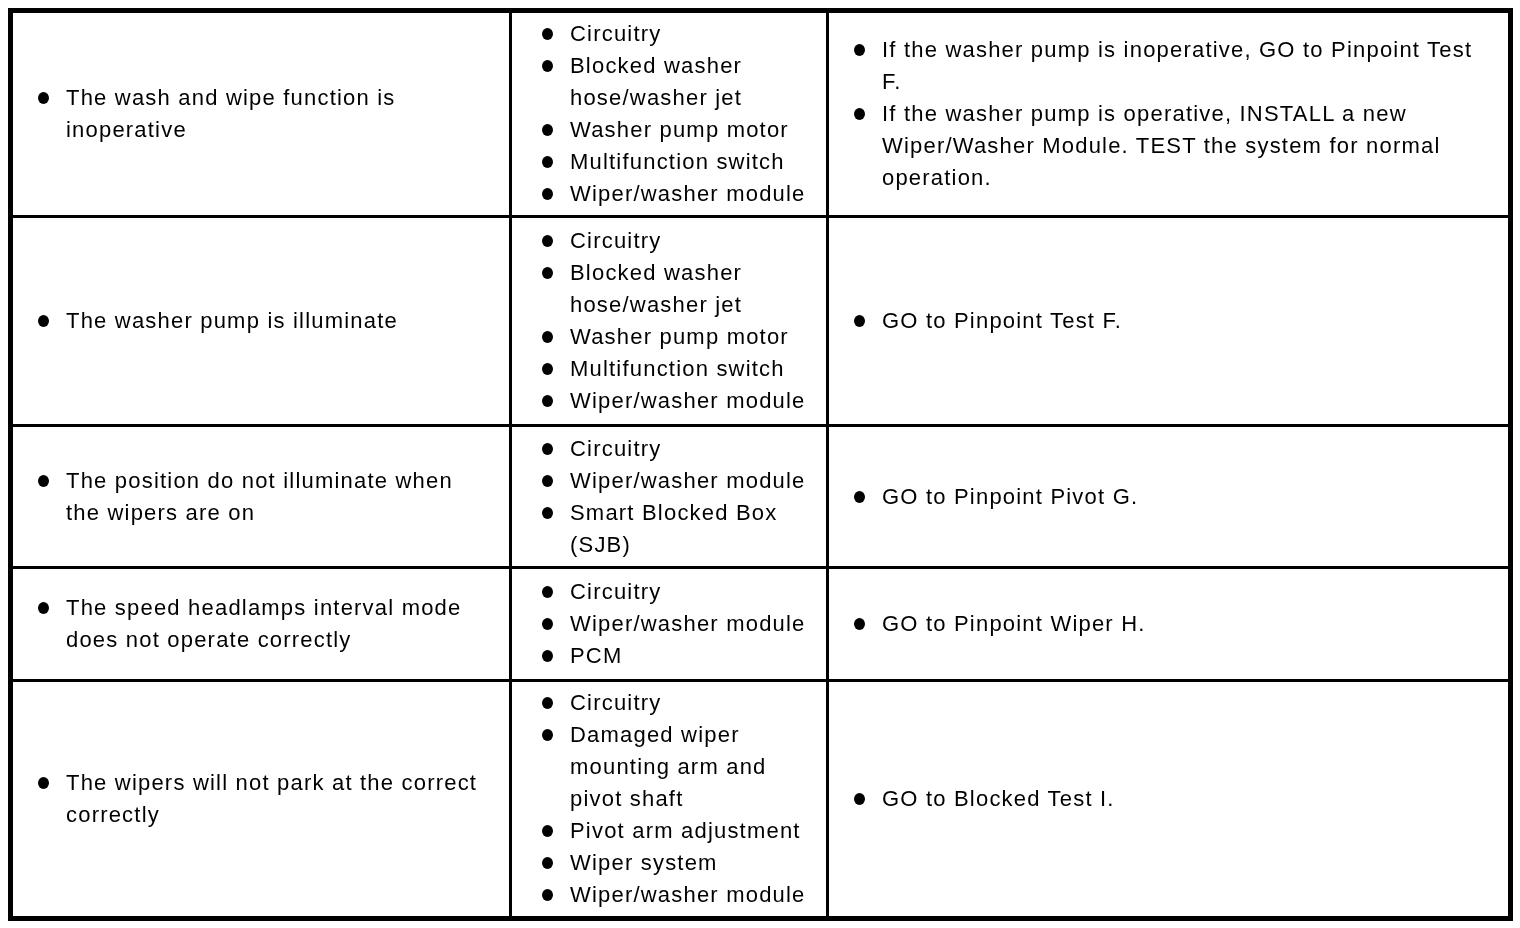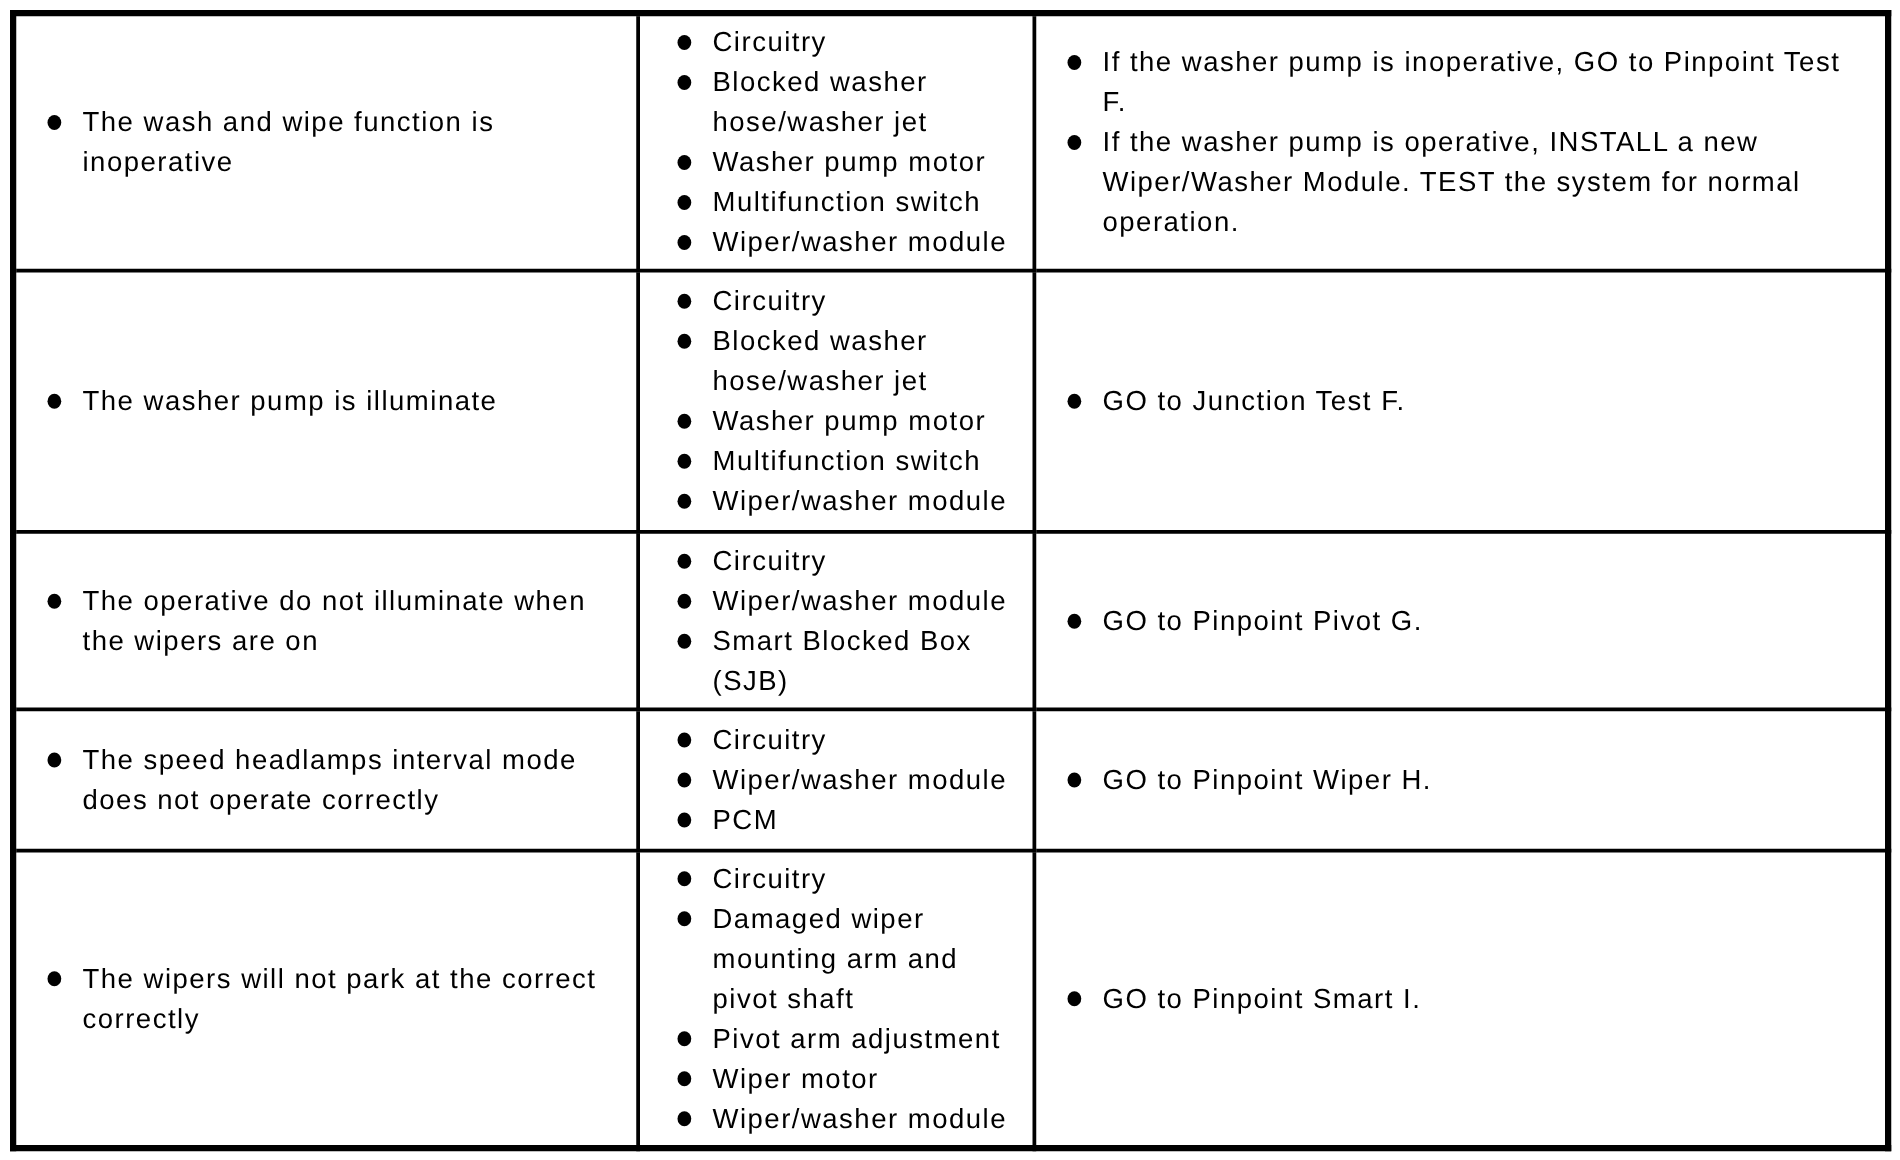--- a/index.html
+++ b/index.html
@@ -141,30 +141,30 @@
               <span class="txt">Multifunction switch</span>
             </div>
         <div class="li">
               <span class="bullet"></span>
               <span class="txt">Wiper/washer module</span>
             </div>
       </td>
       <td class="action-cell">
         <div class="li">
               <span class="bullet"></span>
-              <span class="txt">GO to Junction Test F.</span>
+              <span class="txt">GO to Pinpoint Test F.</span>
             </div>
       </td>
     </tr>
 
     <tr class="r3">
       <td class="symptom-cell">
         <div class="li">
           <span class="bullet"></span>
-          <span class="txt">The operative do not illuminate when
+          <span class="txt">The position do not illuminate when
 the wipers are on</span>
         </div>
       </td>
       <td class="sources-cell">
         <div class="li">
               <span class="bullet"></span>
               <span class="txt">Circuitry</span>
             </div>
         <div class="li">
               <span class="bullet"></span>
@@ -232,29 +232,29 @@
               <span class="txt">Damaged wiper
 mounting arm and
 pivot shaft</span>
             </div>
         <div class="li">
               <span class="bullet"></span>
               <span class="txt">Pivot arm adjustment</span>
             </div>
         <div class="li">
               <span class="bullet"></span>
-              <span class="txt">Wiper motor</span>
-            </div>
-        <div class="li">
-              <span class="bullet"></span>
-              <span class="txt">Wiper/washer module</span>
-            </div>
-      </td>
-      <td class="action-cell">
-        <div class="li">
-              <span class="bullet"></span>
-              <span class="txt">GO to Pinpoint Smart I.</span>
+              <span class="txt">Wiper system</span>
+            </div>
+        <div class="li">
+              <span class="bullet"></span>
+              <span class="txt">Wiper/washer module</span>
+            </div>
+      </td>
+      <td class="action-cell">
+        <div class="li">
+              <span class="bullet"></span>
+              <span class="txt">GO to Blocked Test I.</span>
             </div>
       </td>
     </tr>
   </tbody>
     </table>
 </div>
 
 </body></html>

